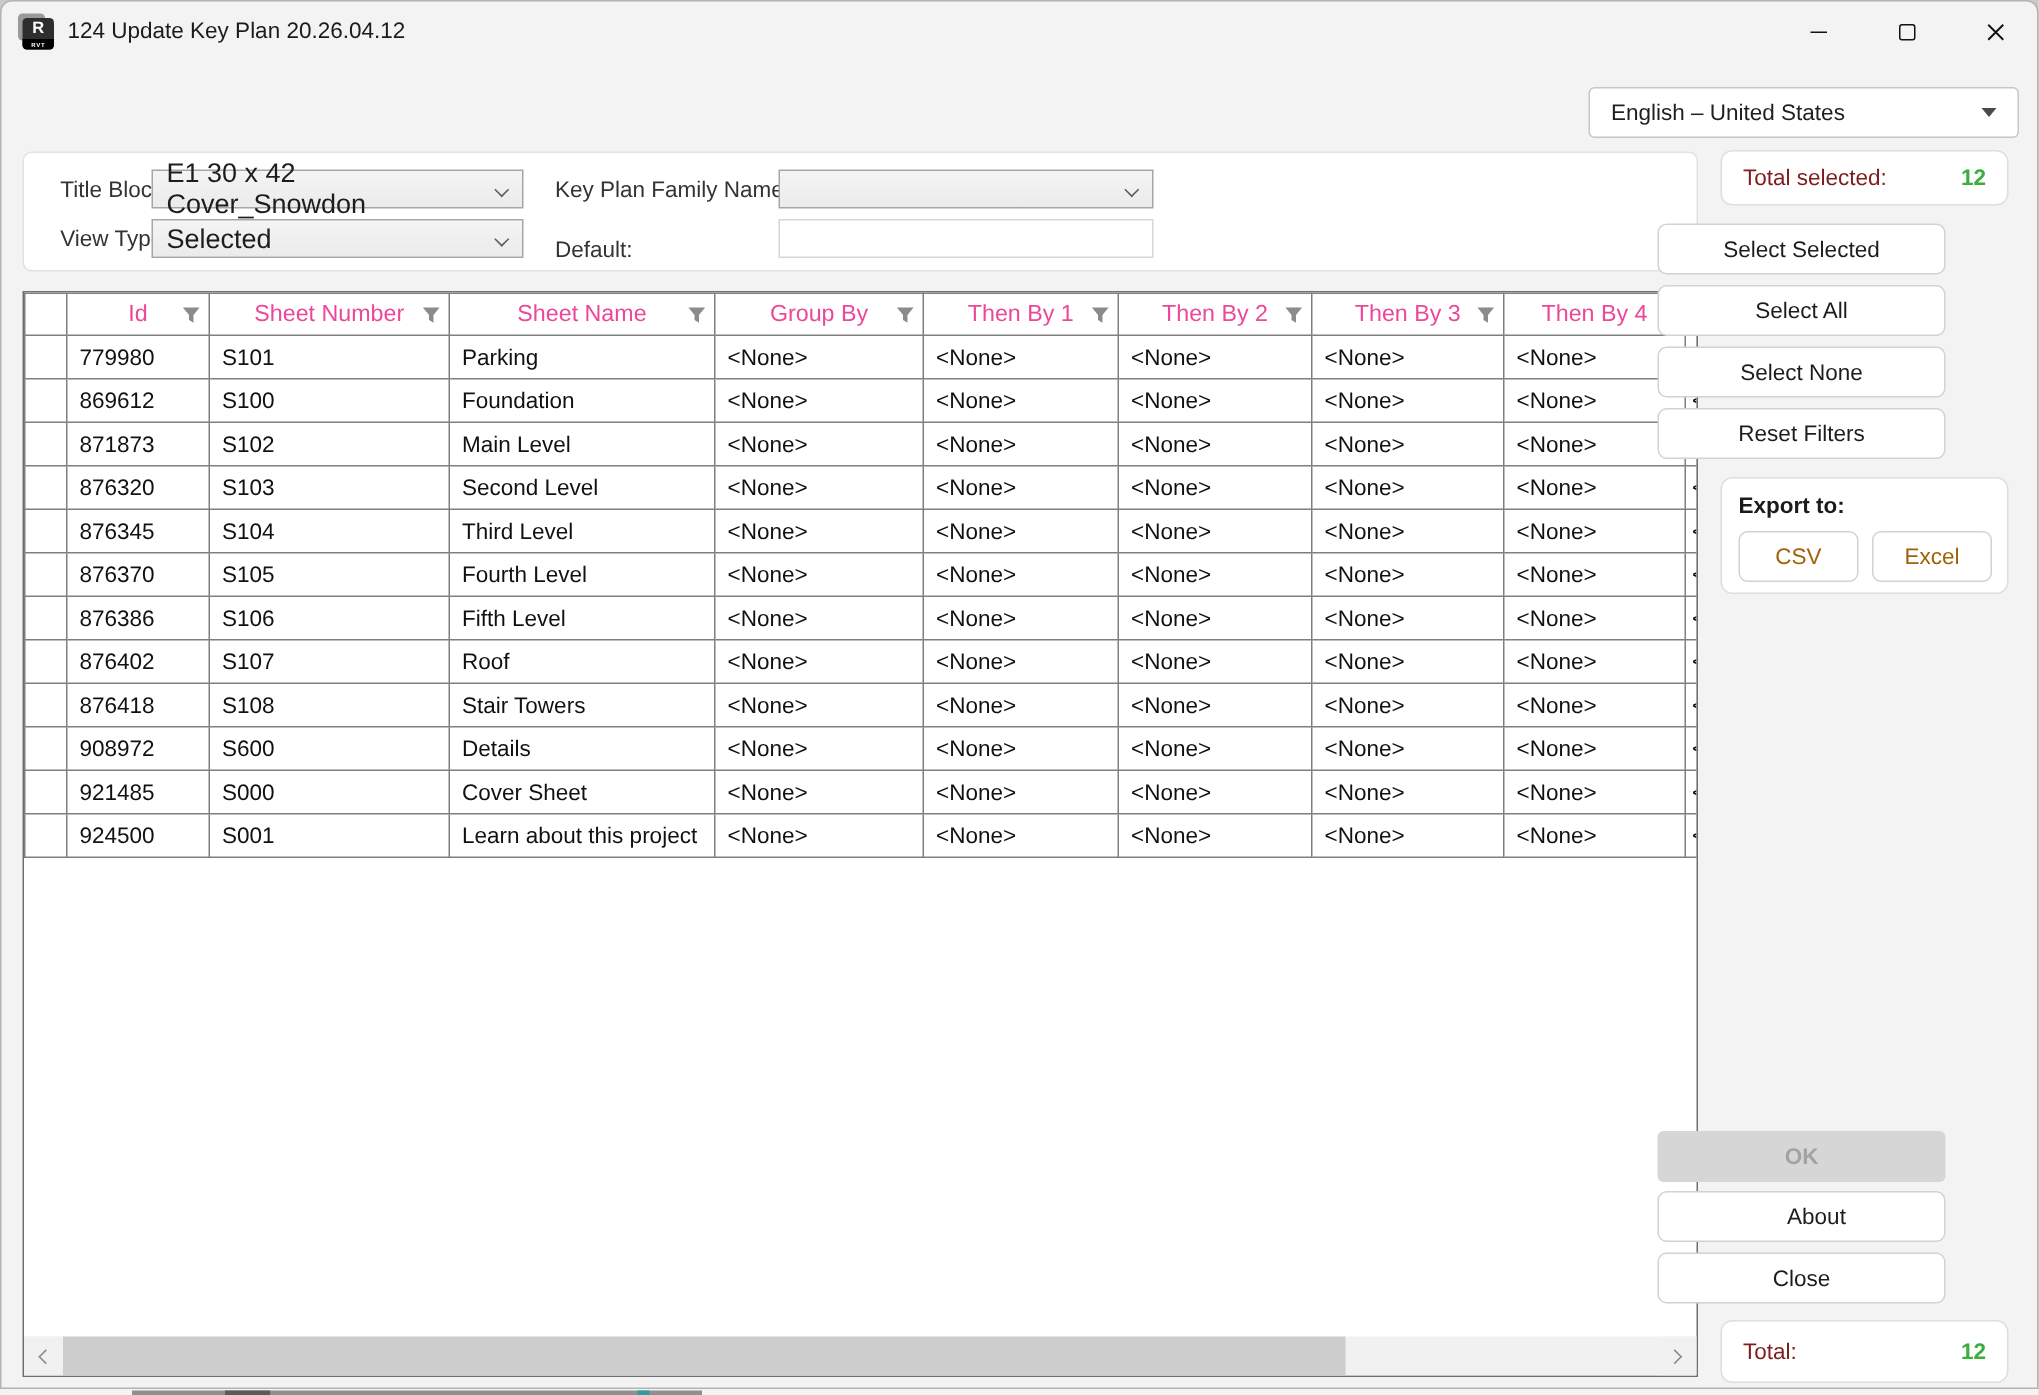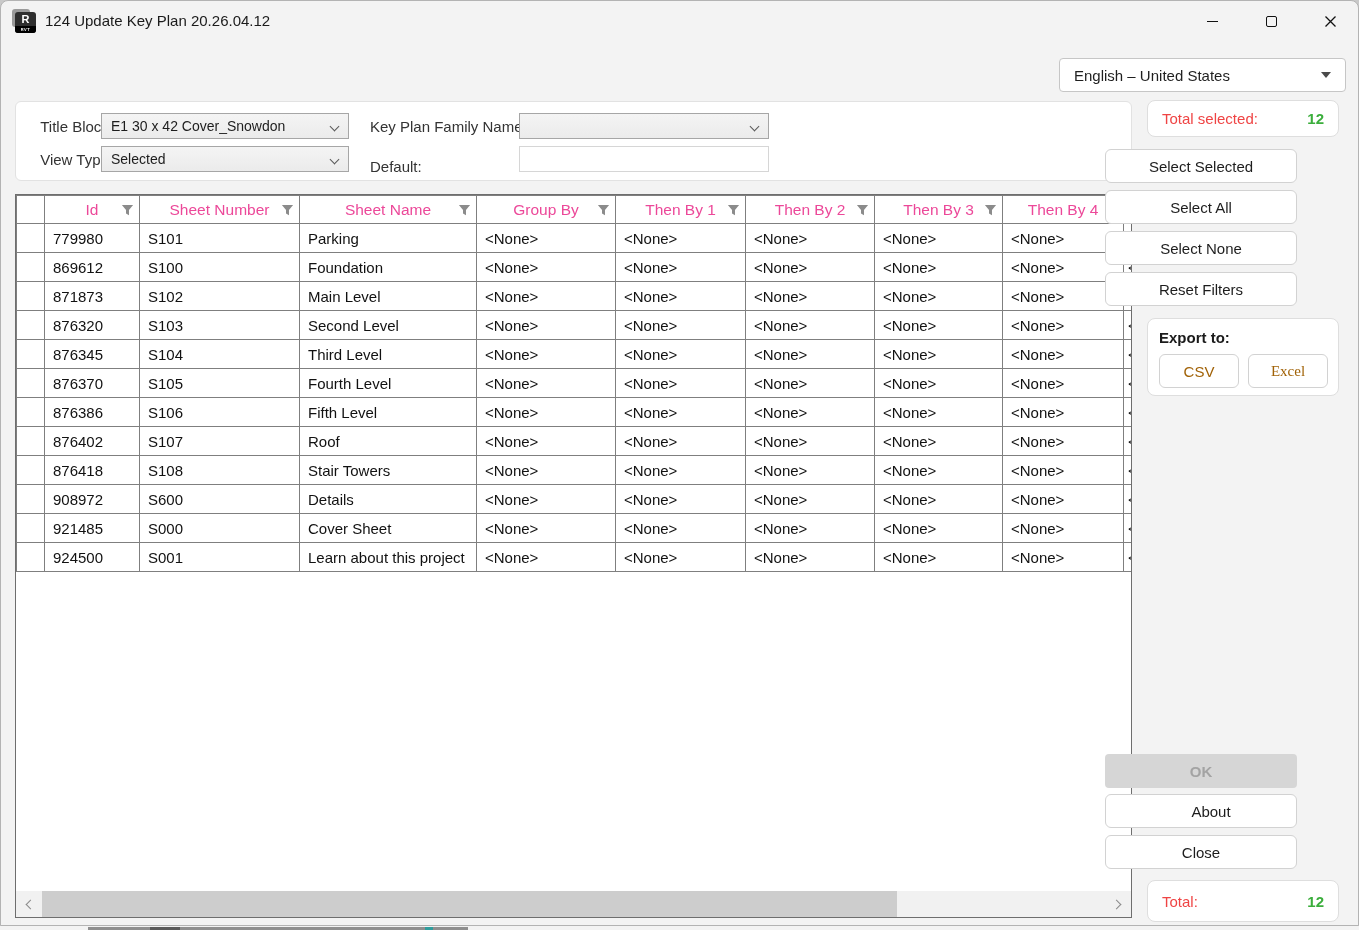--- a/index.html
+++ b/index.html
@@ -28,21 +28,21 @@
                  border:1px solid #c6c6c6; border-radius:4px; display:flex; align-items:center;
                  padding:13px 14px; font-size:15px; color:#1f1f1f; }
   #lang-select .tri { margin-left:auto; width:0; height:0; border-left:5px solid transparent;
                       border-right:5px solid transparent; border-top:6px solid #4a4a4a; }
 
   
   #form-card { position:absolute; left:14px; top:100px; width:1117px; height:80px; background:#fff;
                border:1px solid #e2e2e2; border-radius:6px; }
   .flabel { position:absolute; font-size:15px; color:#333; line-height:26px; white-space:nowrap; }
   .combo { position:absolute; height:26px; background:linear-gradient(#f4f4f4,#ebebeb); border:1px solid #a6a6a6;
-           display:flex; align-items:center; padding:0 26px 0 9px; font-size:14px; color:#1d1d1d; }
+           display:flex; align-items:center; padding:0 26px 0 9px; font-size:18px; color:#1d1d1d; }
   .combo .chev { position:absolute; right:10px; top:9px; }
   .chev { width:7px; height:7px; border-right:1.6px solid #5a5a5a; border-bottom:1.6px solid #5a5a5a;
           transform:rotate(45deg); display:inline-block; }
   .tinput { position:absolute; height:26px; background:#fff; border:1px solid #d6d6d6; font-size:15px;
             padding:0 8px; color:#1d1d1d; outline:none; font-family:"Liberation Sans",sans-serif;}
 
   
   #grid { position:absolute; left:14px; top:193px; width:1117px; height:724px; background:#fff;
           border:1px solid #6e6e6e; overflow:hidden; }
   #grid table { border-collapse:collapse; table-layout:fixed; width:1115px; }
@@ -62,29 +62,29 @@
   #sb-right .sb-chev { transform:rotate(-45deg); margin-right:3px; }
   #sb-thumb { position:absolute; left:26px; top:0; width:855px; height:26px; background:#cdcdcd; }
 
   
   .card { position:absolute; left:1146px; width:192px; background:#fff; border:1px solid #dedede; border-radius:8px; }
   .sbtn { position:absolute; left:1104px; width:192px; height:34px; background:#fff; border:1px solid #d2d2d2;
           border-radius:6px; font-size:15px; color:#1d1d1d; display:flex; align-items:center; justify-content:center;
           font-family:"Liberation Sans",sans-serif; cursor:default; }
   #card-total-selected { top:99px; height:37px; display:flex; align-items:center; padding:0 14px; }
   #card-total { top:879px; height:42px; display:flex; align-items:center; padding:0 14px; }
-  .tot-label { font-size:15px; color:#ef4444; }
+  .tot-label { font-size:15px; color:#7f1d1d; }
   .tot-value { margin-left:auto; font-size:15px; font-weight:bold; }
   #btn-select-selected { top:148px; } #btn-select-all { top:189px; }
   #btn-select-none { top:230px; } #btn-reset-filters { top:271px; }
   #card-export { top:317px; height:78px; padding:10px 11px; }
   #export-label { font-size:15px; font-weight:bold; color:#1b1b1b; }
   .exp-btn { position:absolute; top:35px; width:80px; height:34px; background:#fff; border:1px solid #d2d2d2;
              border-radius:6px; font-size:15px; color:#a16207; display:flex; align-items:center; justify-content:center; }
-  #btn-csv { left:11px; } #btn-excel { left:100px;font-family:Liberation Serif, serif; }
+  #btn-csv { left:11px; } #btn-excel { left:100px; }
   #btn-ok { top:753px; background:#d6d6d6; border:none; border-radius:4px; color:#a3a3a3; font-weight:bold; }
   #btn-about { top:793px;padding-left:20px; } #btn-close2 { top:834px; }
 
   
   #desktop-edge { position:absolute; left:0; bottom:0; width:1359px; height:4px; background:#f3f3f3; }
   #desktop-edge .line { position:absolute; left:88px; bottom:0; width:380px; height:3px; background:#8f8f8f; }
   #desktop-edge .d1 { position:absolute; left:425px; bottom:0; width:8px; height:3px; background:#2f9d9d; }
   #desktop-edge .d2 { position:absolute; left:150px; bottom:0; width:30px; height:3px; background:#5a5a5a; }
 </style>
 </head>

